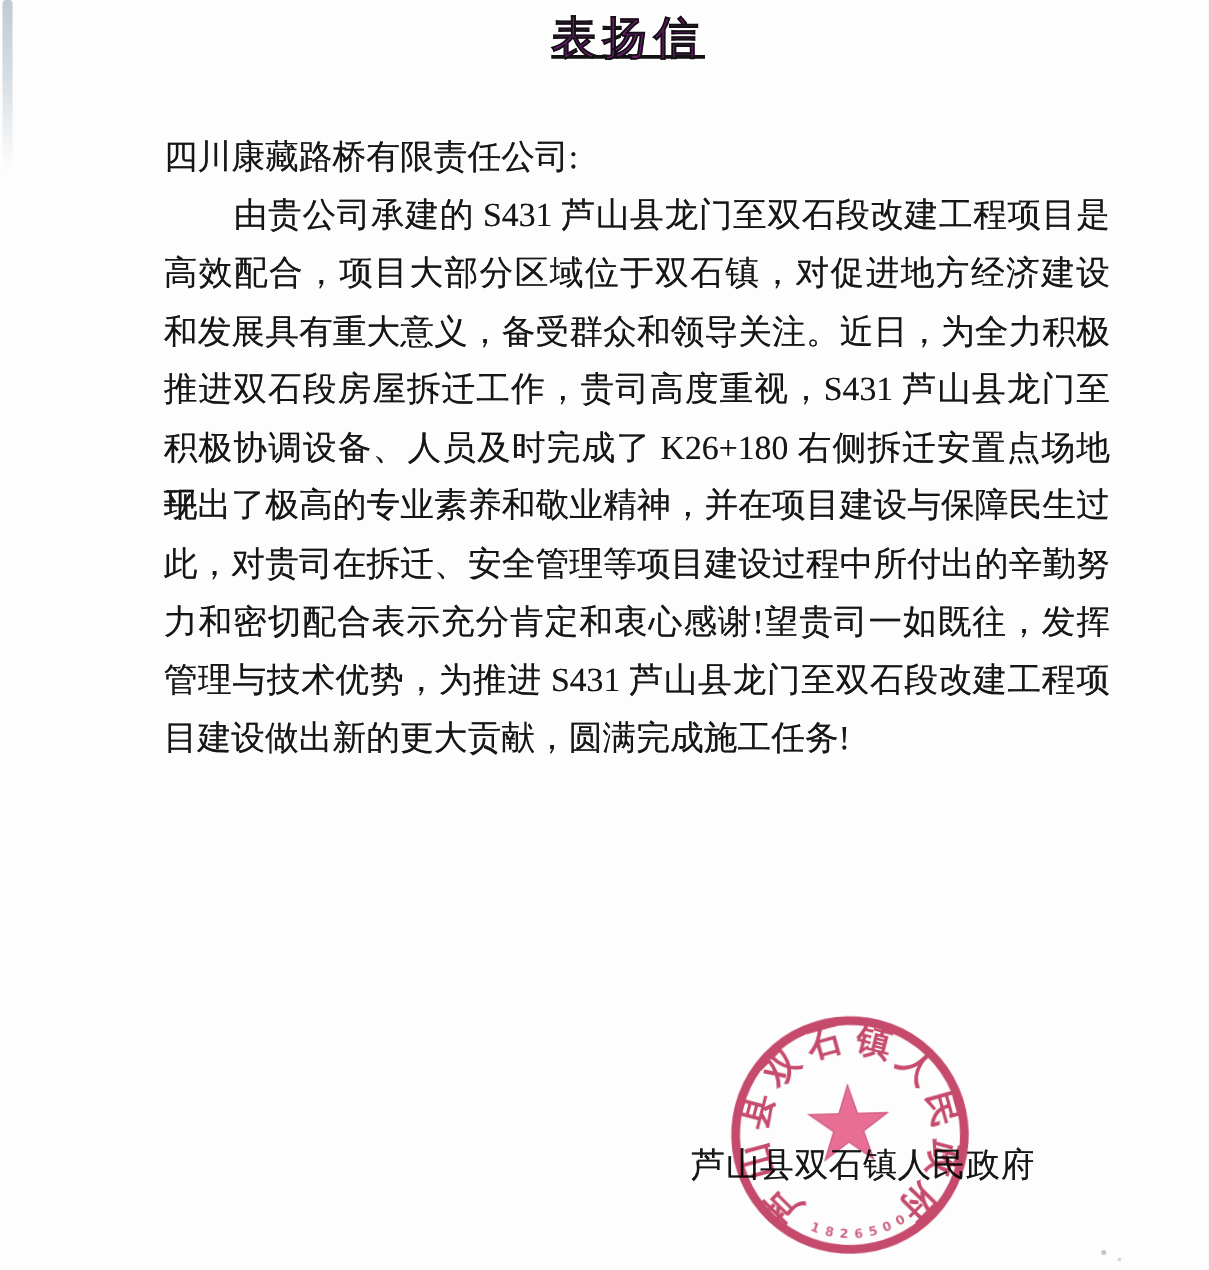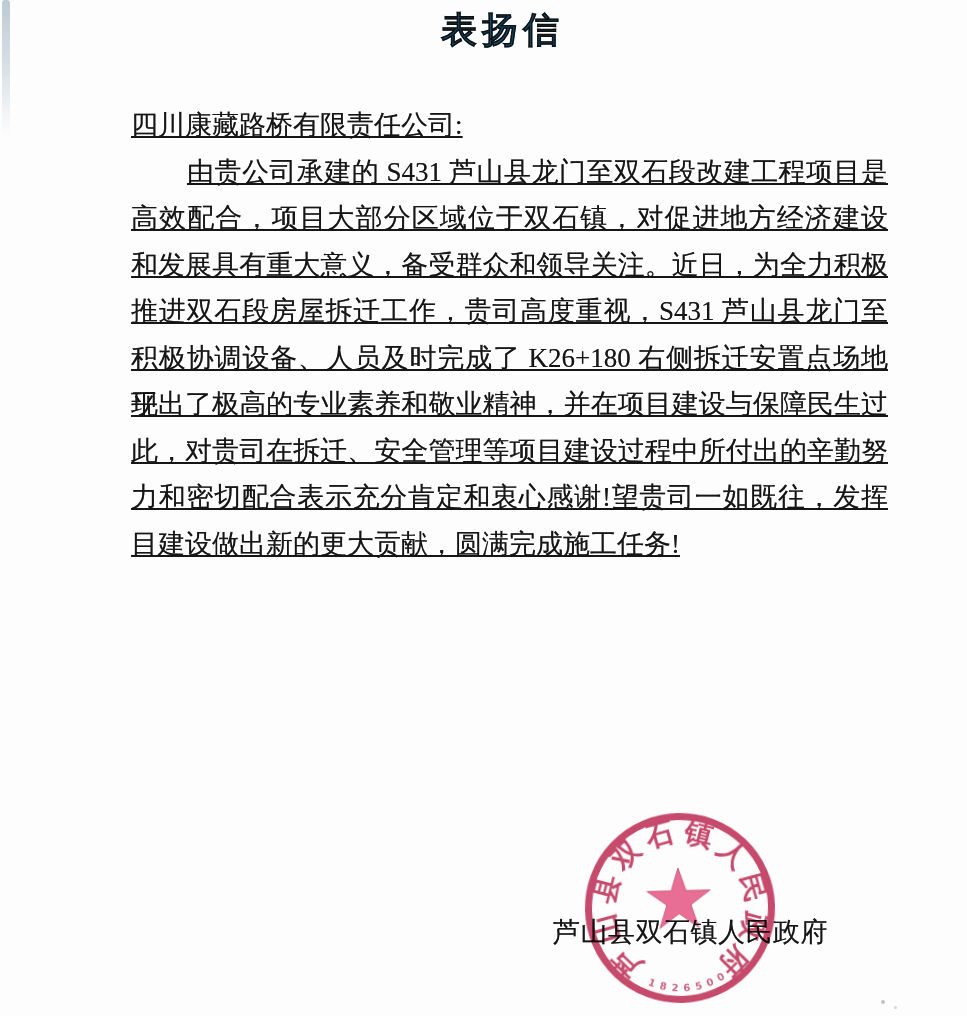--- a/index.html
+++ b/index.html
@@ -38,31 +38,31 @@
   .speck.s2{left:894px;top:1006px;width:3px;height:3px;opacity:.7;}
 
   .doc-title{
     position:absolute;
     left:0; right:0; top:6px;
     text-align:center;
     font-size:36px;
     font-weight:800;
     letter-spacing:5px;
     text-indent:38px; 
-    color:#0c4a6e;
+    color:#701a75;
+    text-decoration:underline;
     -webkit-text-stroke:.4px #111;
   }
   .body-text{
     position:absolute;
     left:131px; top:102px; width:757px;
     font-size:27px;
     line-height:46.5px;
     text-shadow:0 0 .5px rgba(0,0,0,.55);
     white-space:nowrap;
-    text-decoration:underline;
   }
   .line{white-space:normal; height:46.5px; overflow:visible;}
   .line.fill{
     text-align:justify;
     text-align-last:justify;
     -moz-text-align-last:justify;
   }
   .line.indent{text-indent:56px;}
 
   .sign-org{
@@ -122,20 +122,21 @@
   <div class="body-text">
     <div class="line">四川康藏路桥有限责任公司:</div>
     <div class="line indent fill">由贵公司承建的 S431 芦山县龙门至双石段改建工程项目是</div>
     <div class="line fill">高效配合，项目大部分区域位于双石镇，对促进地方经济建设</div>
     <div class="line fill">和发展具有重大意义，备受群众和领导关注。近日，为全力积极</div>
     <div class="line fill">推进双石段房屋拆迁工作，贵司高度重视，S431 芦山县龙门至</div>
     <div class="line fill">积极协调设备、人员及时完成了 K26+180 右侧拆迁安置点场地平</div>
     <div class="line fill">现出了极高的专业素养和敬业精神，并在项目建设与保障民生过</div>
     <div class="line fill">此，对贵司在拆迁、安全管理等项目建设过程中所付出的辛勤努</div>
     <div class="line fill">力和密切配合表示充分肯定和衷心感谢!望贵司一如既往，发挥</div>
+    <div class="line fill">管理与技术优势，为推进 S431 芦山县龙门至双石段改建工程项</div>
     <div class="line">目建设做出新的更大贡献，圆满完成施工任务!</div>
   </div>
 
   <div class="sign-org">芦山县双石镇人民政府</div>
 
   <div class="seal-wrap">
     <svg viewBox="-105 -105 210 210">
       <circle class="seal-ring-circle" cx="0" cy="0" r="91.5" stroke="#c23a60"></circle>
       <polygon class="seal-star" transform="translate(-1,-7)" points="0,-33 7.4,-10.2 31.4,-10.2 12,3.9 19.4,26.7 0,12.6 -19.4,26.7 -12,3.9 -31.4,-10.2 -7.4,-10.2" stroke="#c84068" fill="#e75583"></polygon>
       <g id="seal-chars" fill="#c23a60">

